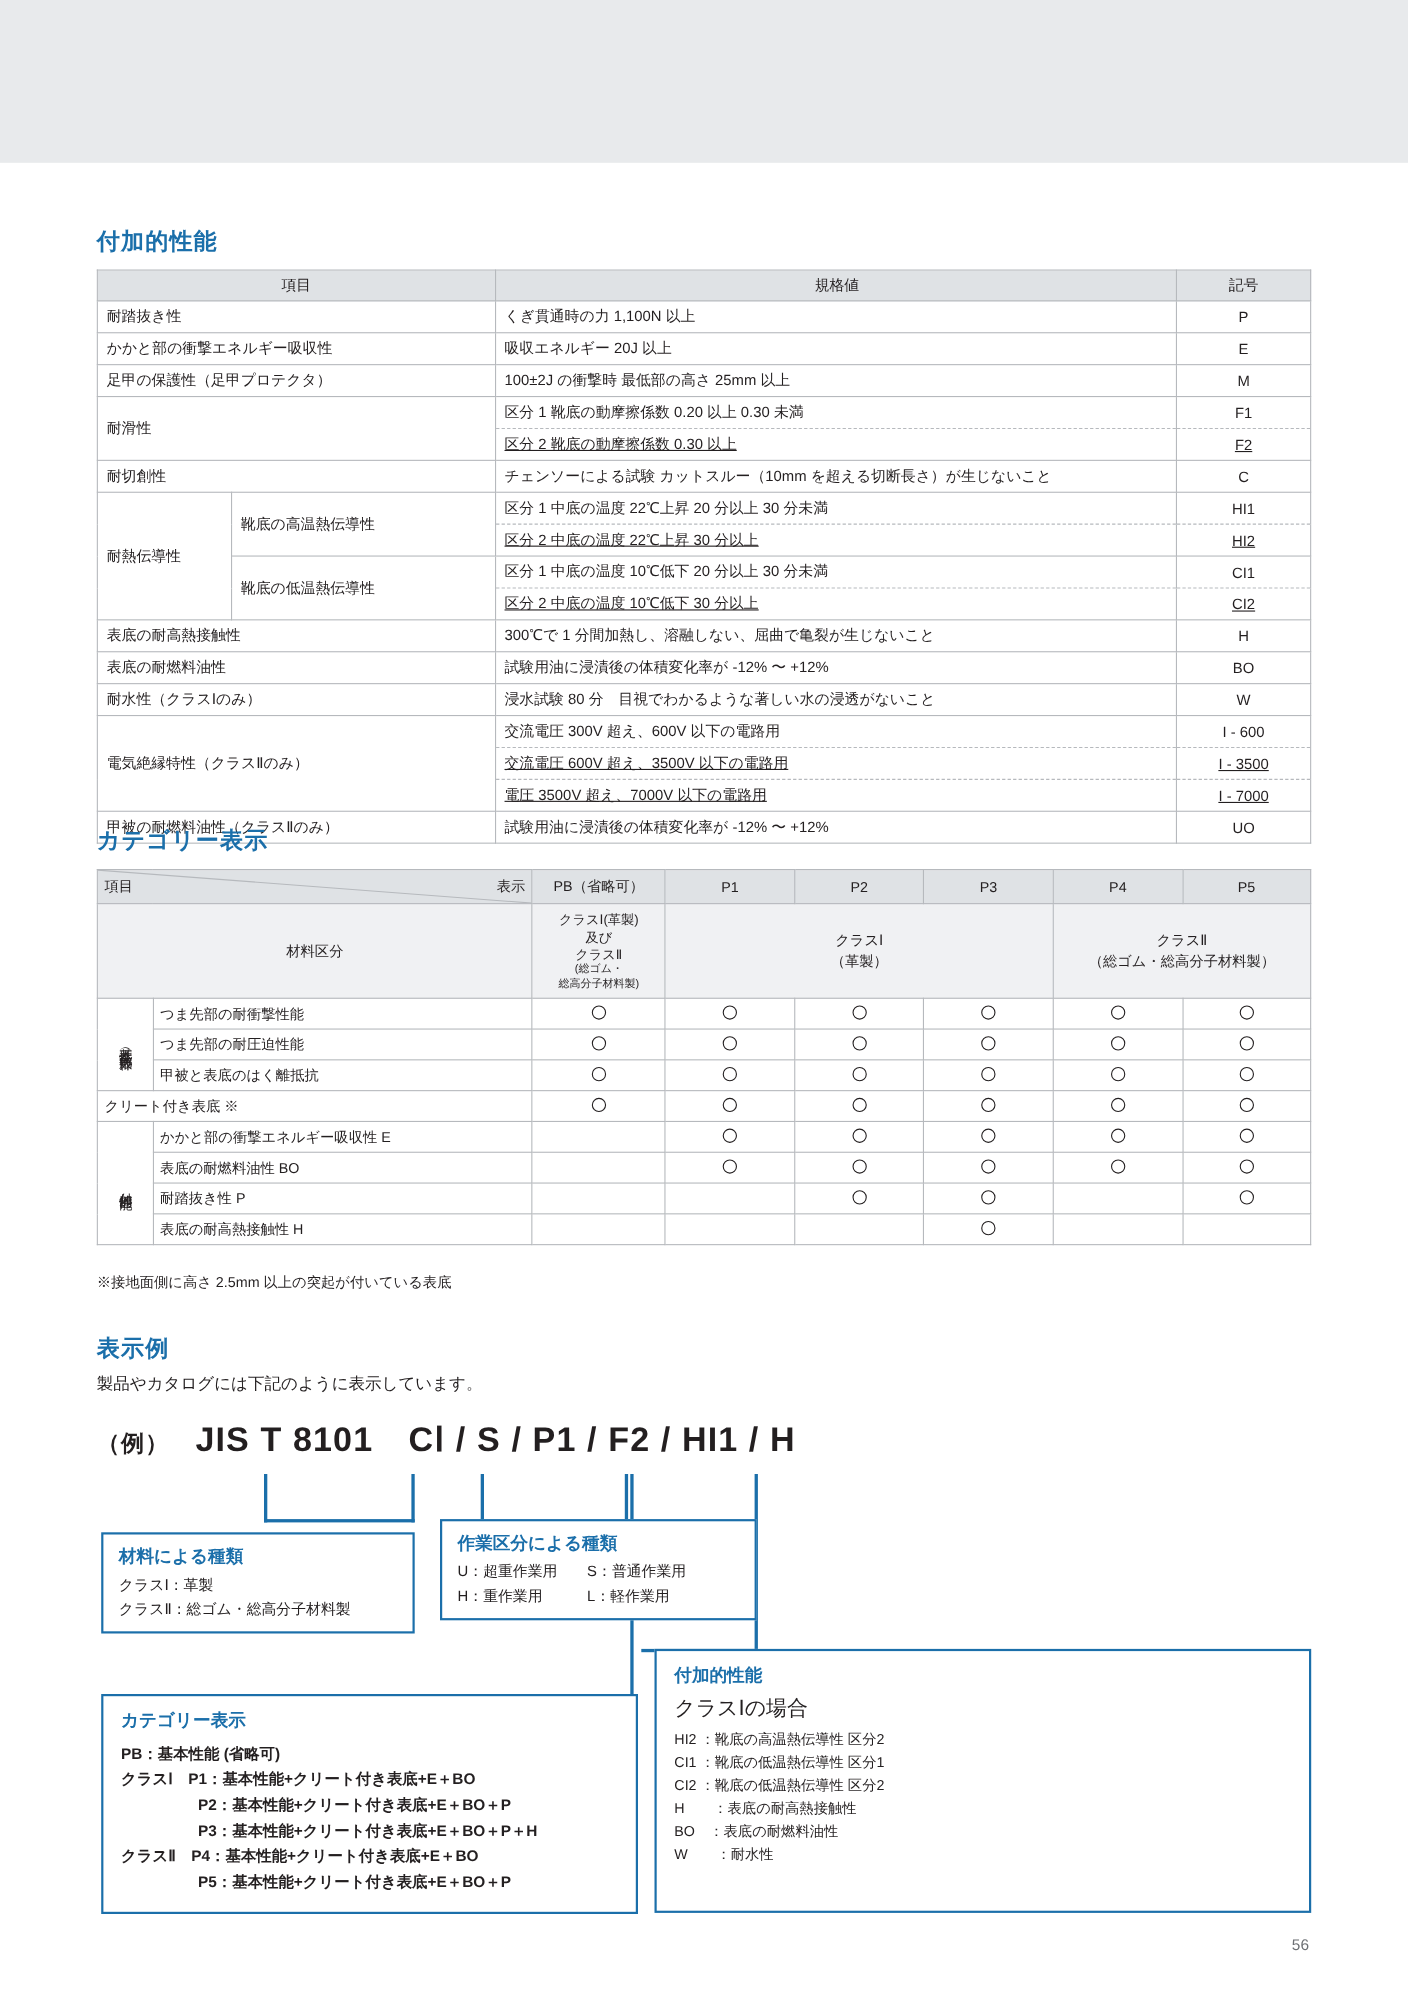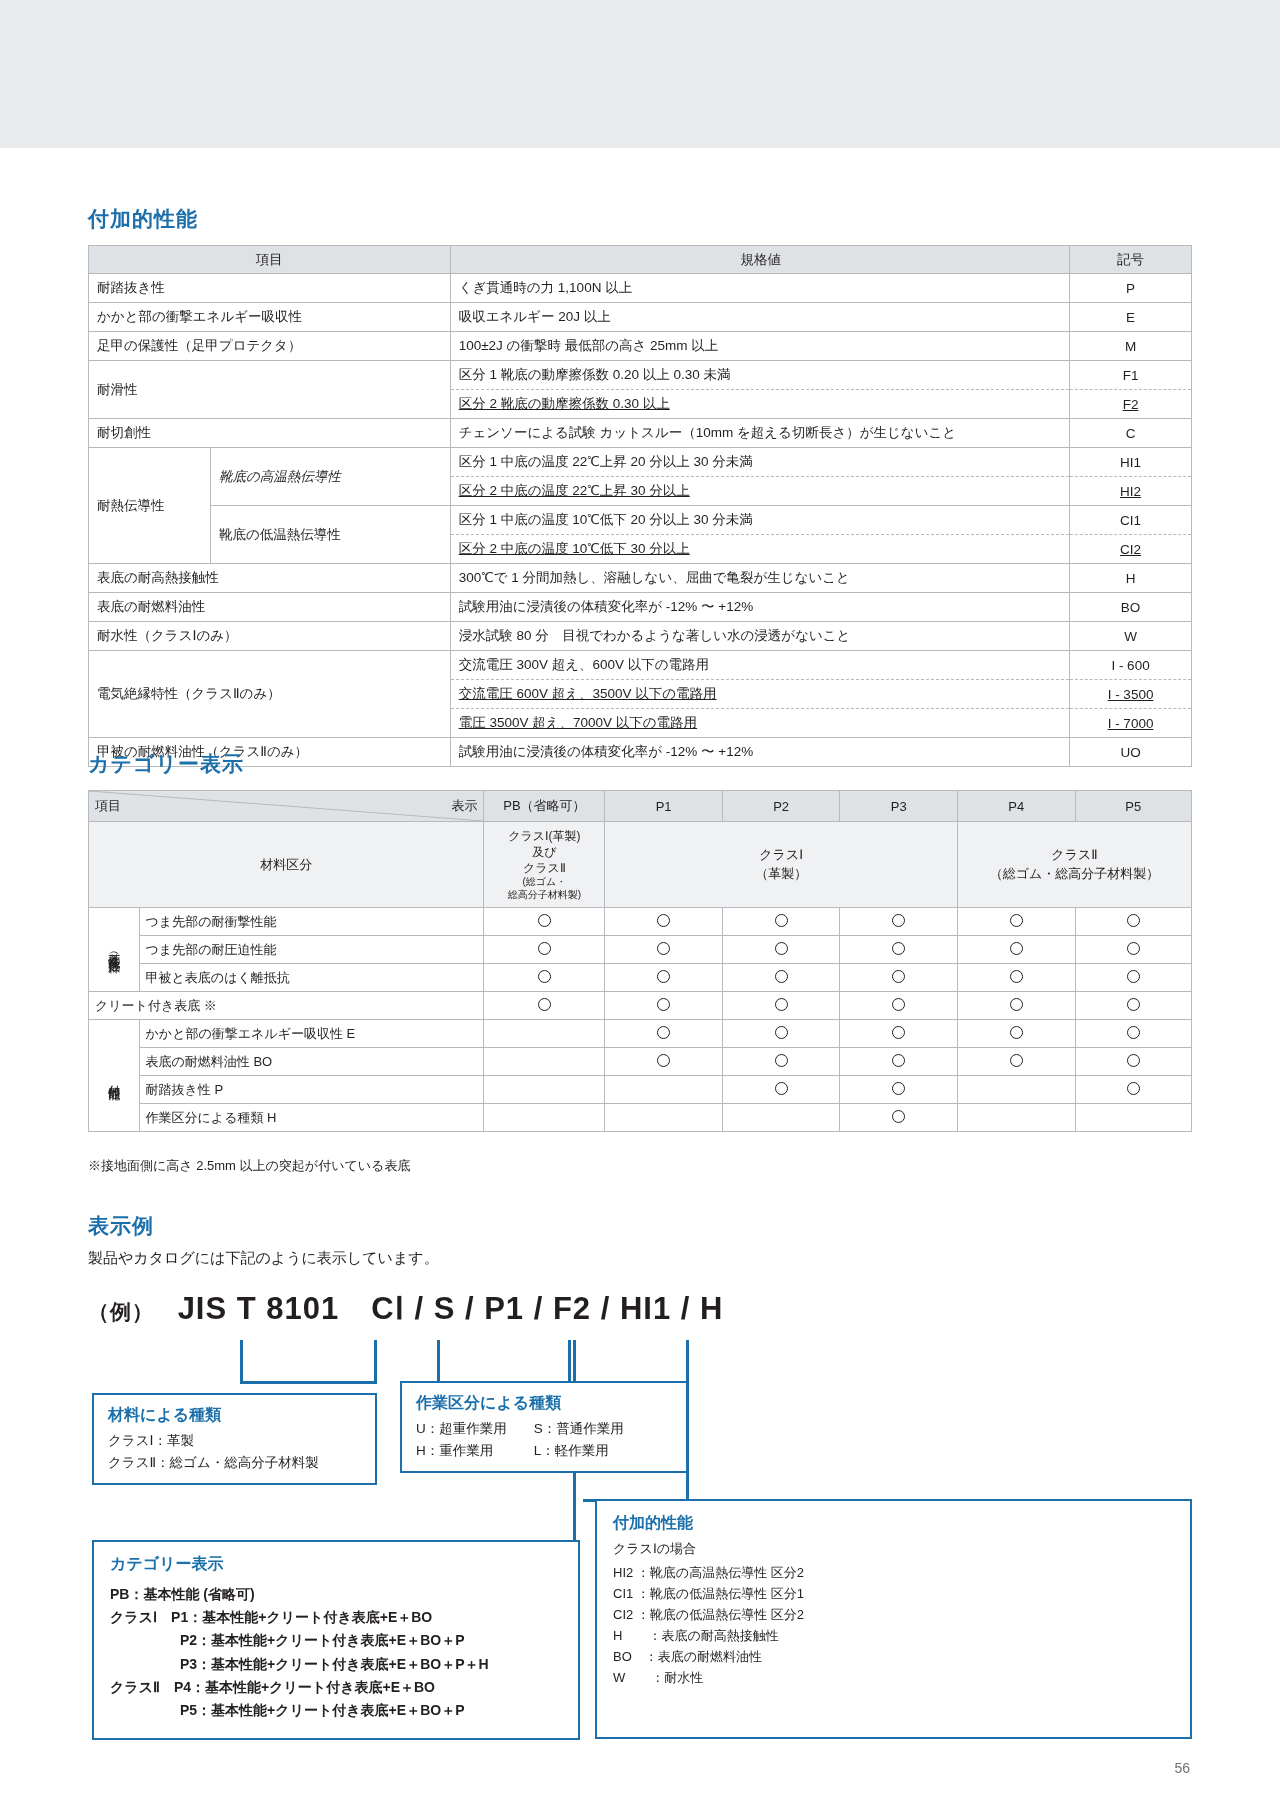--- a/index.html
+++ b/index.html
@@ -109,21 +109,21 @@
         <td class="l dashed-t">区分 2 靴底の動摩擦係数 0.30 以上</td>
         <td class="c dashed-t">F2</td>
       </tr>
       <tr>
         <td class="l" colspan="2">耐切創性</td>
         <td class="l">チェンソーによる試験 カットスルー（10mm を超える切断長さ）が生じないこと</td>
         <td class="c">C</td>
       </tr>
       <tr>
         <td class="l" rowspan="4" style="width:122px;">耐熱伝導性</td>
-        <td class="l dashed-b" rowspan="2" style="width:240px;font-style:italic;">靴底の高温熱伝導性</td>
+        <td class="l dashed-b" rowspan="2" style="width:240px;">靴底の高温熱伝導性</td>
         <td class="l dashed-b">区分 1 中底の温度 22℃上昇 20 分以上 30 分未満</td>
         <td class="c dashed-b">HI1</td>
       </tr>
       <tr>
         <td class="l dashed-t">区分 2 中底の温度 22℃上昇 30 分以上</td>
         <td class="c dashed-t">HI2</td>
       </tr>
       <tr>
         <td class="l dashed-b" rowspan="2">靴底の低温熱伝導性</td>
         <td class="l dashed-b">区分 1 中底の温度 10℃低下 20 分以上 30 分未満</td>
@@ -270,21 +270,21 @@
       <tr>
         <td class="l">耐踏抜き性 P</td>
         <td class="c"></td>
         <td class="c"></td>
         <td class="c"><span class="circ"></span></td>
         <td class="c"><span class="circ"></span></td>
         <td class="c"></td>
         <td class="c"><span class="circ"></span></td>
       </tr>
       <tr>
-        <td class="l">作業区分による種類 H</td>
+        <td class="l">表底の耐高熱接触性 H</td>
         <td class="c"></td>
         <td class="c"></td>
         <td class="c"></td>
         <td class="c"><span class="circ"></span></td>
         <td class="c"></td>
         <td class="c"></td>
       </tr>
     </tbody>
   </table>
 
@@ -325,21 +325,21 @@
   <div class="boxblue" style="left:400px;top:1381px;width:288px;height:92px;">
     <div class="boxtitle" style="margin:10px 0 4px 14px;">作業区分による種類</div>
     <div style="font-size:13.5px;line-height:1.6;margin-left:14px;">
       <div>U：超重作業用　　S：普通作業用</div>
       <div>H：重作業用　　　L：軽作業用</div>
     </div>
   </div>
 
   <div class="boxblue" style="left:595px;top:1499px;width:597px;height:240px;">
     <div class="boxtitle" style="margin:12px 0 6px 16px;">付加的性能</div>
-    <div style="font-size:13px;margin-left:16px;margin-bottom:4px;">クラスⅠの場合</div>
+    <div style="font-size:19px;margin-left:16px;margin-bottom:4px;">クラスⅠの場合</div>
     <div style="display:flex;margin-left:16px;font-size:13px;line-height:1.62;">
       <div style="width:265px;">
         <div>HI2 ：靴底の高温熱伝導性 区分2</div>
         <div>CI1 ：靴底の低温熱伝導性 区分1</div>
         <div>CI2 ：靴底の低温熱伝導性 区分2</div>
         <div>H　　：表底の耐高熱接触性</div>
         <div>BO　：表底の耐燃料油性</div>
         <div>W　　：耐水性</div>
       </div>
     </div>

